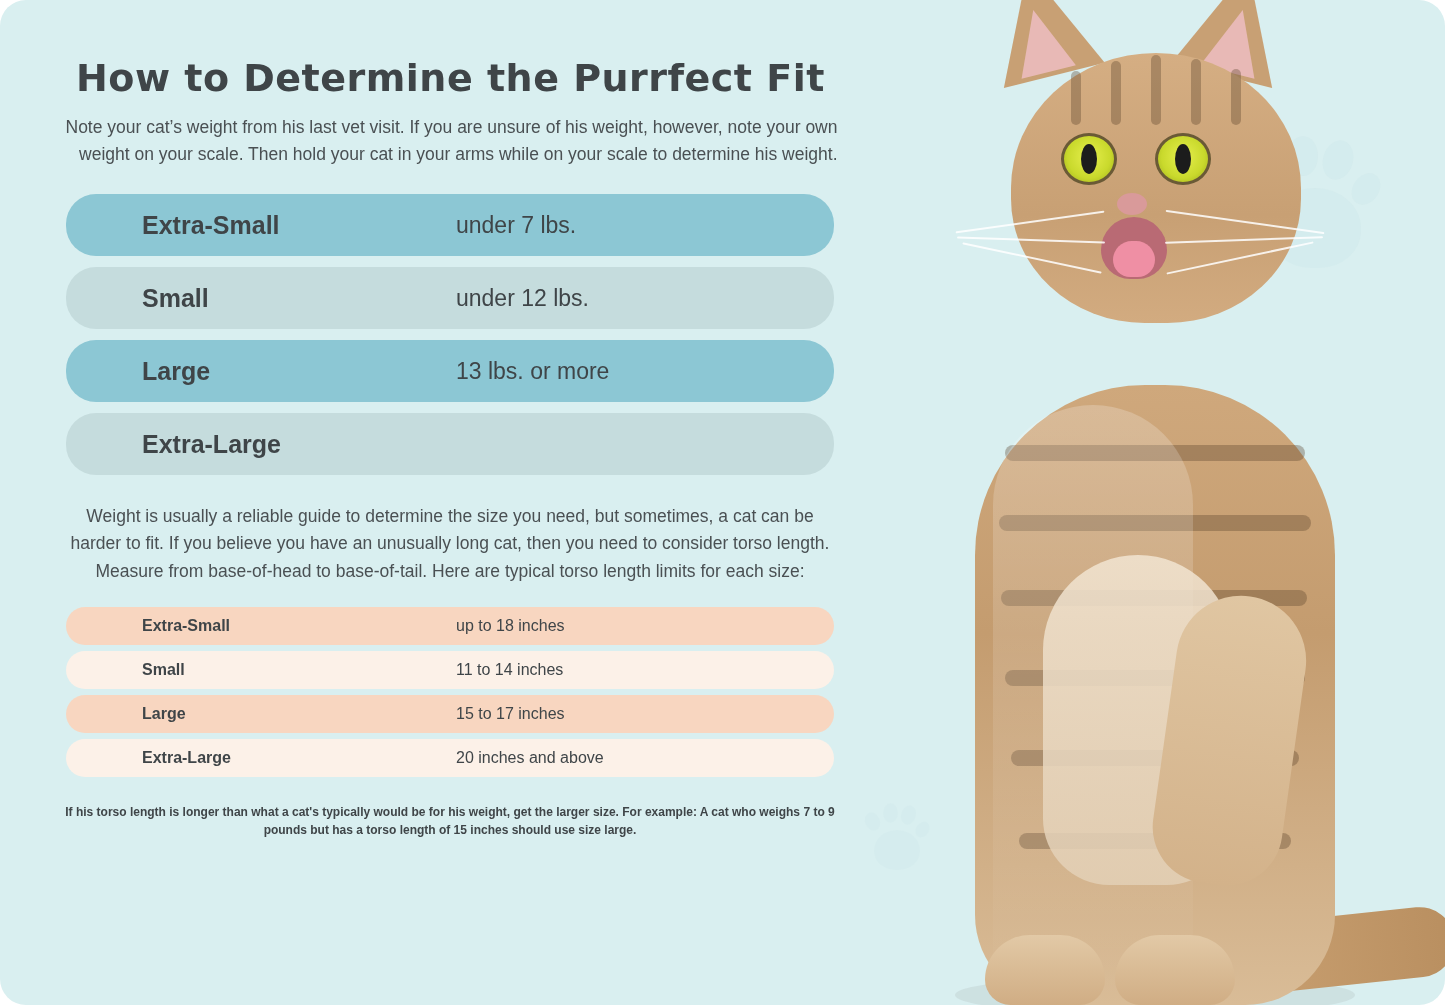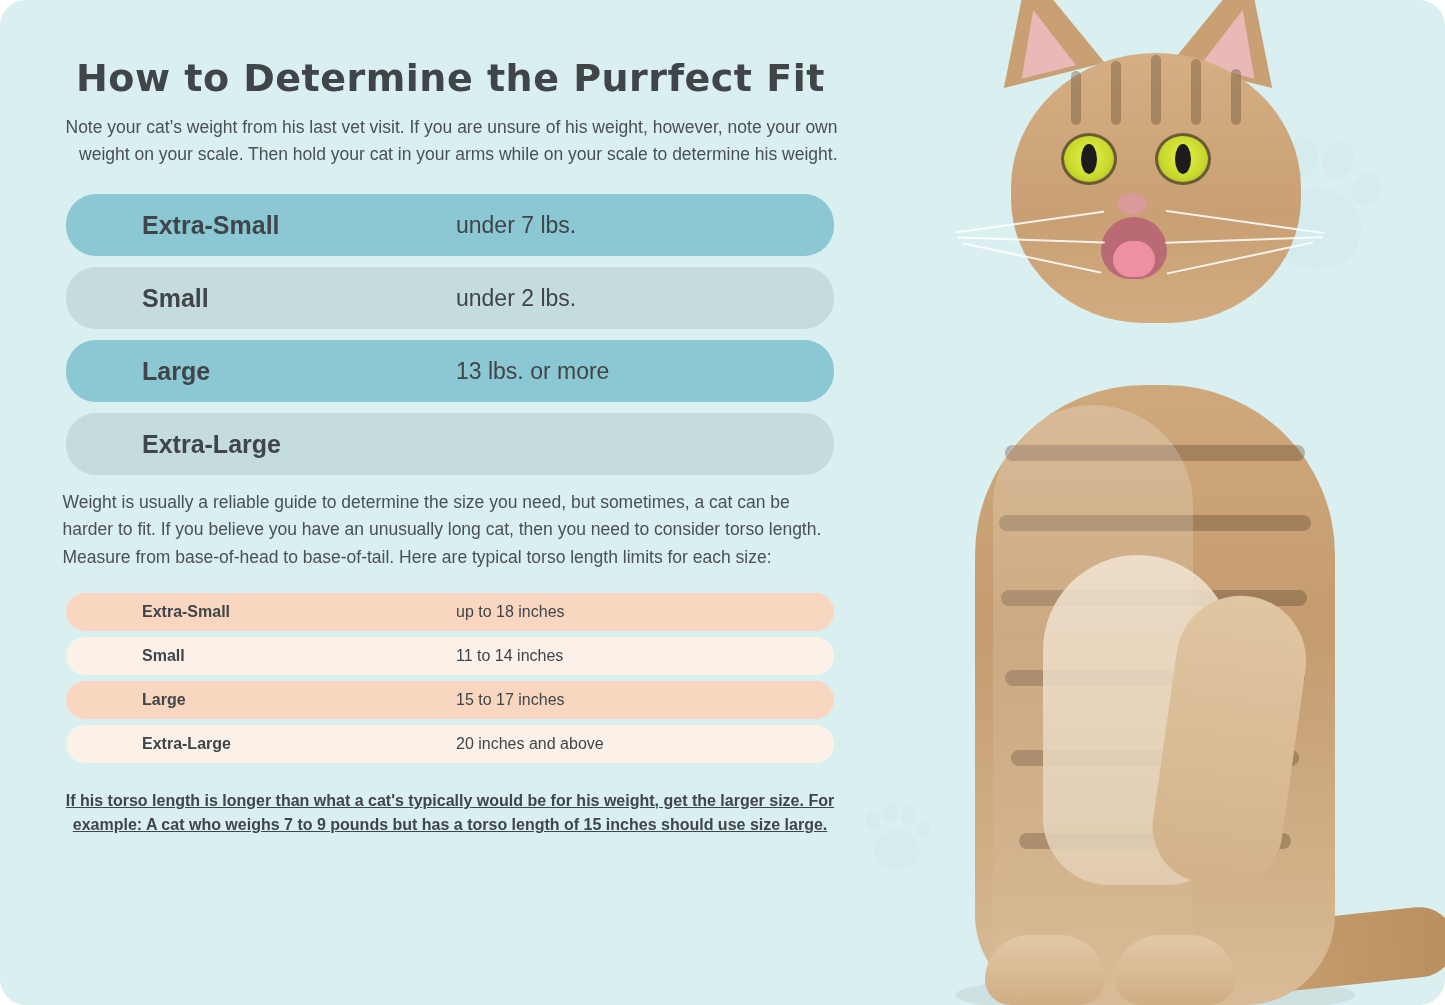--- a/index.html
+++ b/index.html
@@ -110,22 +110,23 @@
     font-size: 25px;
     font-weight: bold;
     color: #3f4548;
   }
   .w-row .val {
     font-size: 23px;
     color: #3f4548;
   }
 
   .midtext {
-    margin: 14px auto 0 auto;
+    margin: 28px auto 0 auto;
     width: 775px;
+    text-align: center;
     font-size: 17.5px;
     line-height: 1.55;
     color: #4a5053;
   }
 
   .table2 {
     margin: 22px auto 0 auto;
     width: 768px;
   }
   .t-row { height: 38px; margin-bottom: 6px; padding: 0 0 0 76px; }
@@ -139,25 +140,24 @@
   }
   .t-row .val {
     font-size: 16px;
     color: #3f4548;
   }
 
   .footer {
     margin: 26px auto 0 auto;
     width: 770px;
     text-align: center;
-    font-size: 16px;
+    font-size: 12px;
     line-height: 1.55;
     font-weight: bold;
     color: #3f4548;
-    text-decoration: underline;
   }
 
   
   .cat-area {
     position: absolute;
     right: 0; top: 0;
     width: 560px;
     height: 1005px;
     overflow: hidden;
   }
@@ -383,21 +383,21 @@
 
     <p class="intro">Note your cat’s weight from his last vet visit. If you are unsure of his weight, however, note your own weight on your scale. Then hold your cat in your arms while on your scale to determine his weight.</p>
 
     <div class="table">
       <div class="row w-row alt-a">
         <span class="size">Extra-Small</span>
         <span class="val">under 7 lbs.</span>
       </div>
       <div class="row w-row alt-b">
         <span class="size">Small</span>
-        <span class="val">under 2 lbs.</span>
+        <span class="val">under 12 lbs.</span>
       </div>
       <div class="row w-row alt-a">
         <span class="size">Large</span>
         <span class="val">13 lbs. or more</span>
       </div>
       <div class="row w-row alt-b">
         <span class="size">Extra-Large</span>
       </div>
     </div>
 

